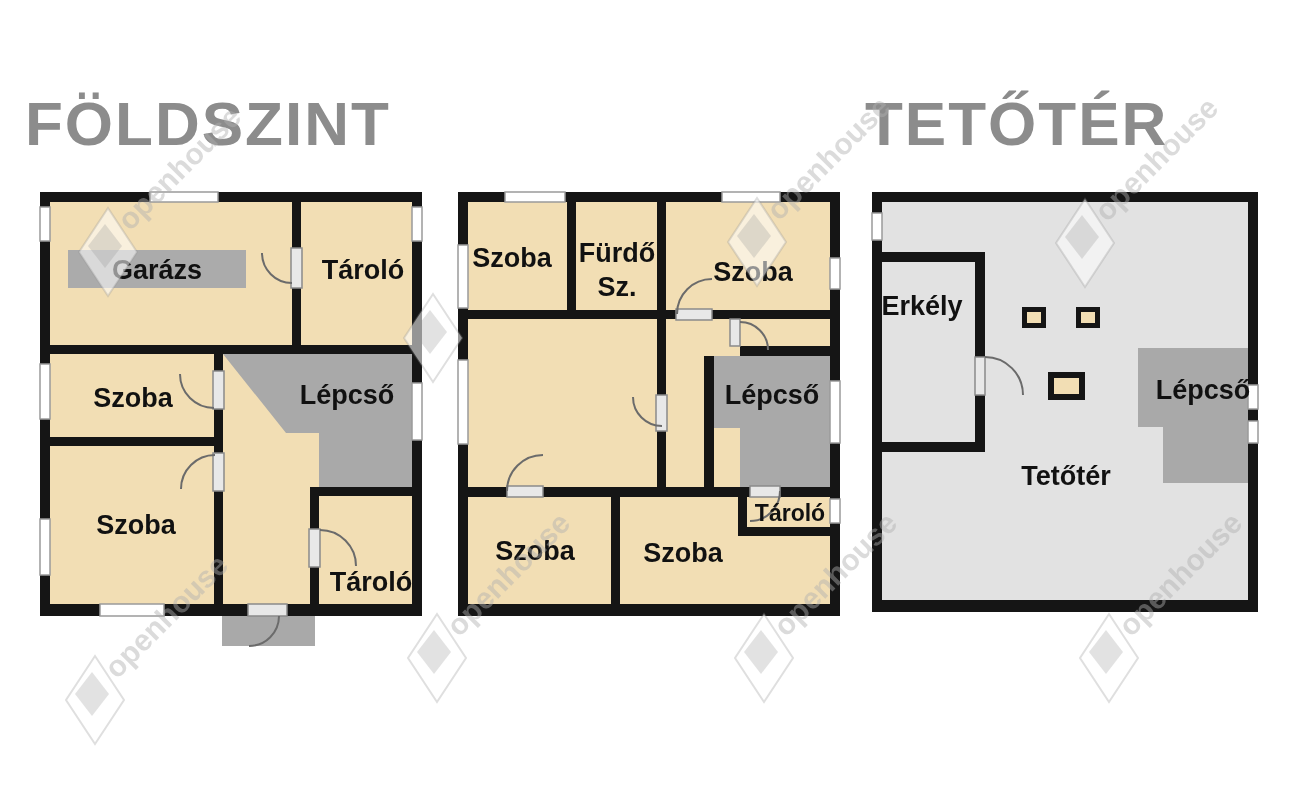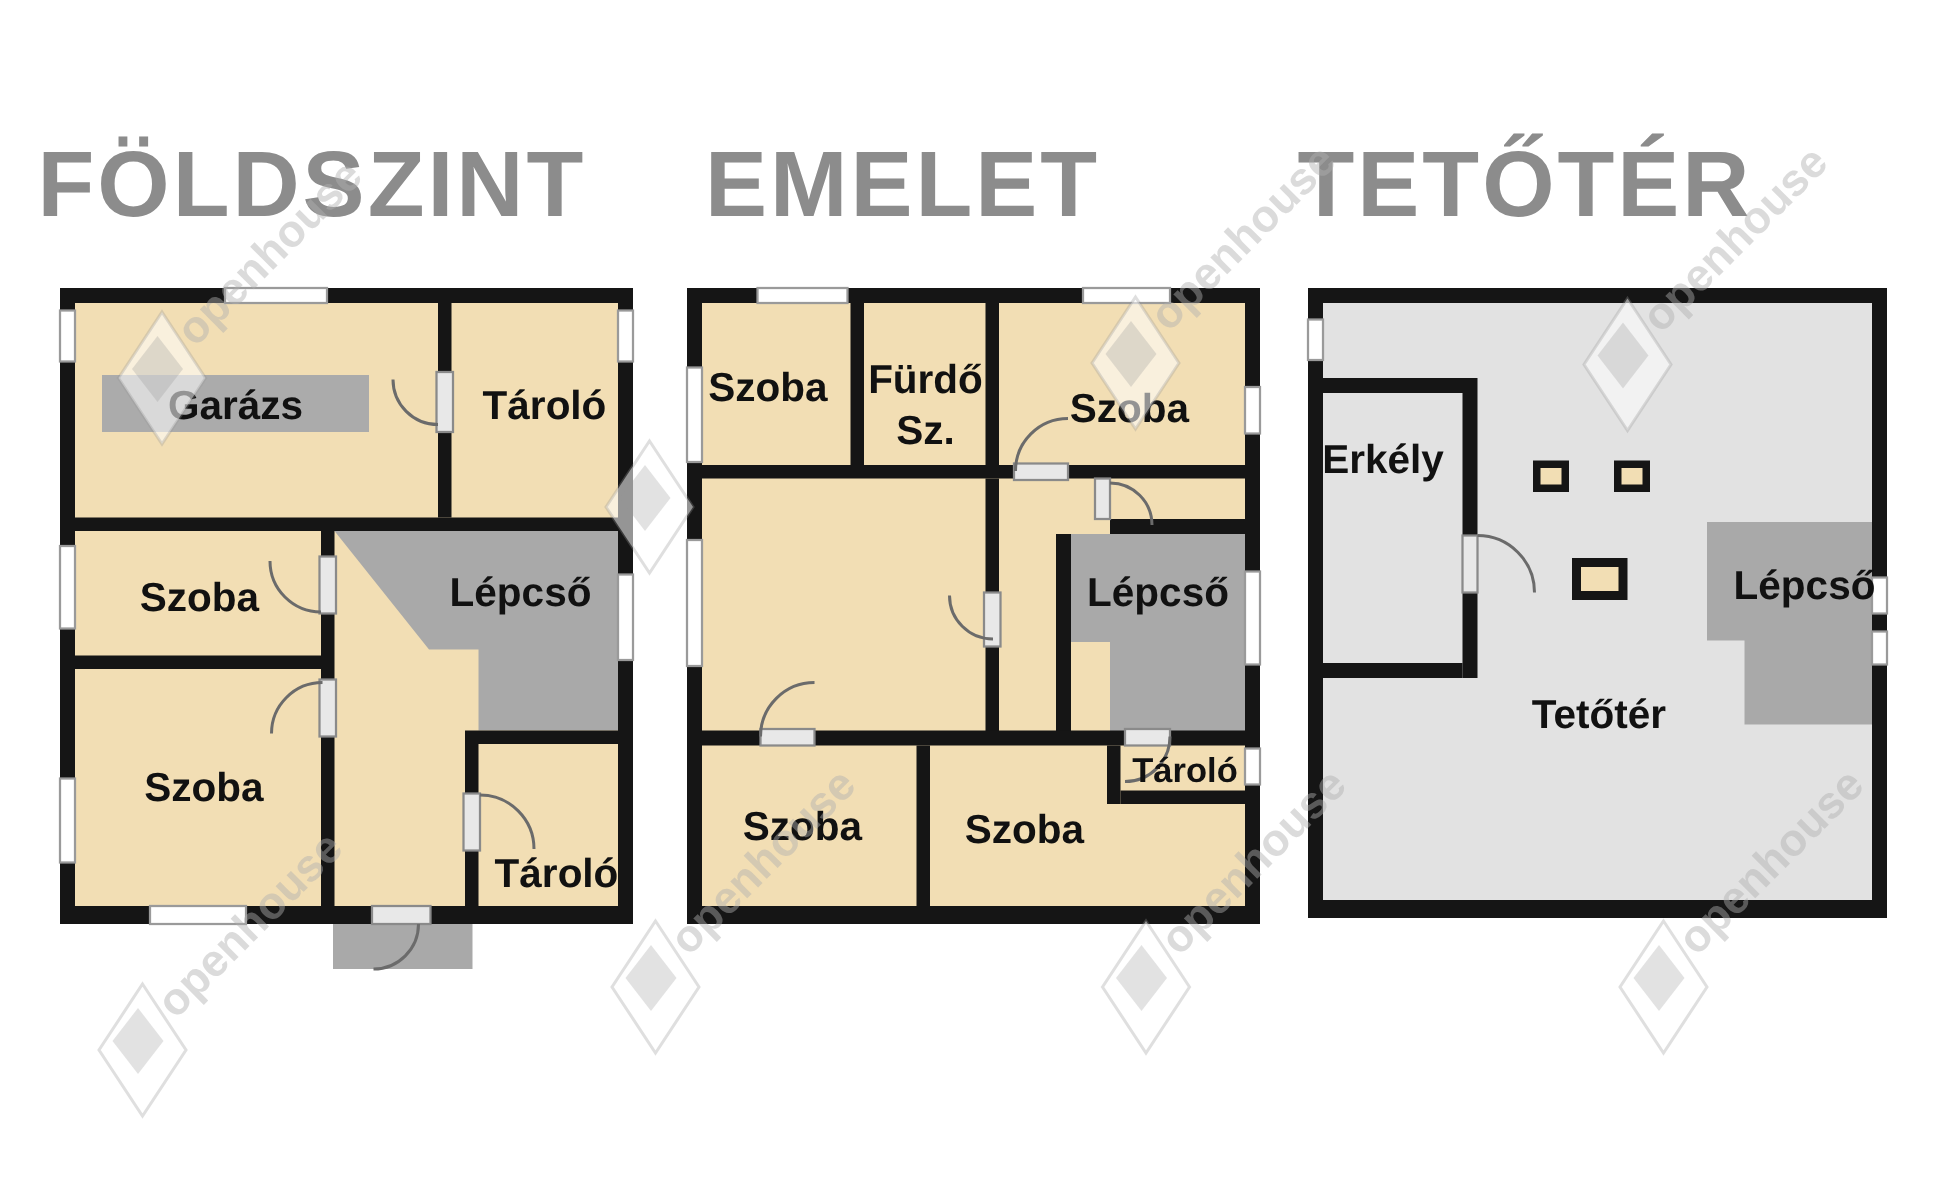--- a/index.html
+++ b/index.html
@@ -25,21 +25,20 @@
   .wm-diamond-inner{fill:rgba(150,150,150,0.28);}
   .wm-text{font-family:"Liberation Sans", sans-serif;font-weight:bold;font-size:30px;
            fill:rgba(175,175,175,0.45);}
 </style>
 </head>
 <body>
 
 <div id="canvas">
 
   <div class="floor-title" style="left:25px;">FÖLDSZINT</div>
-  <div class="floor-title" style="left:470px;">EMELET</div>
   <div class="floor-title" style="left:865px;">TETŐTÉR</div>
 
   <svg id="plan-svg" width="1300" height="800" viewBox="0 0 1300 800">
 
     <g>
       <rect class="wall" x="40" y="192" width="382" height="424"></rect>
       <rect class="room" x="50" y="202" width="362" height="402"></rect>
 
       <rect class="stairs" x="222" y="616" width="93" height="30"></rect>
 

